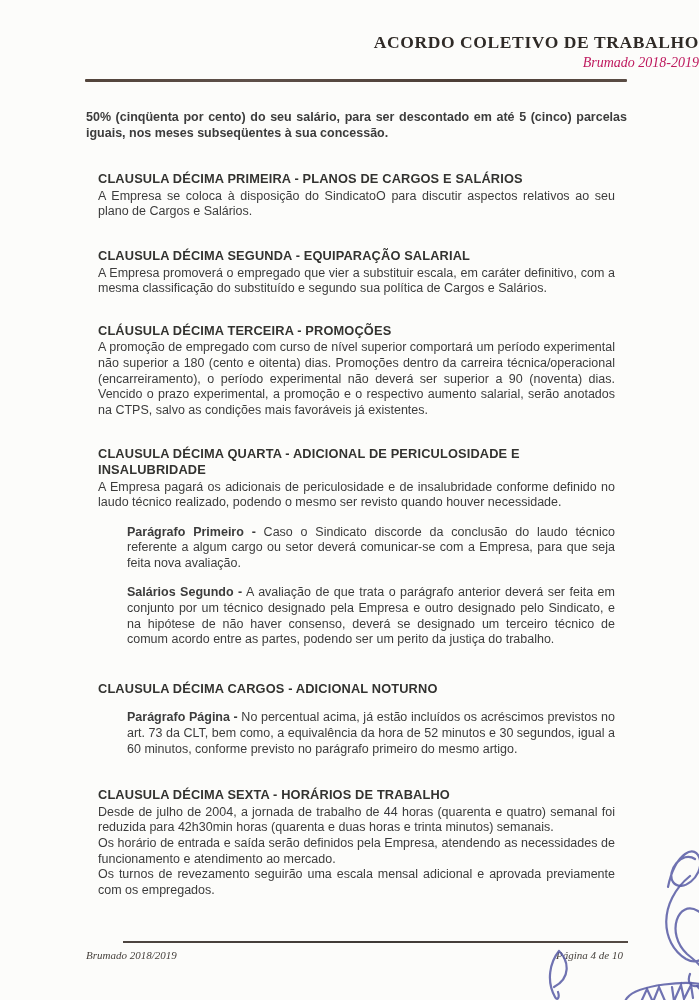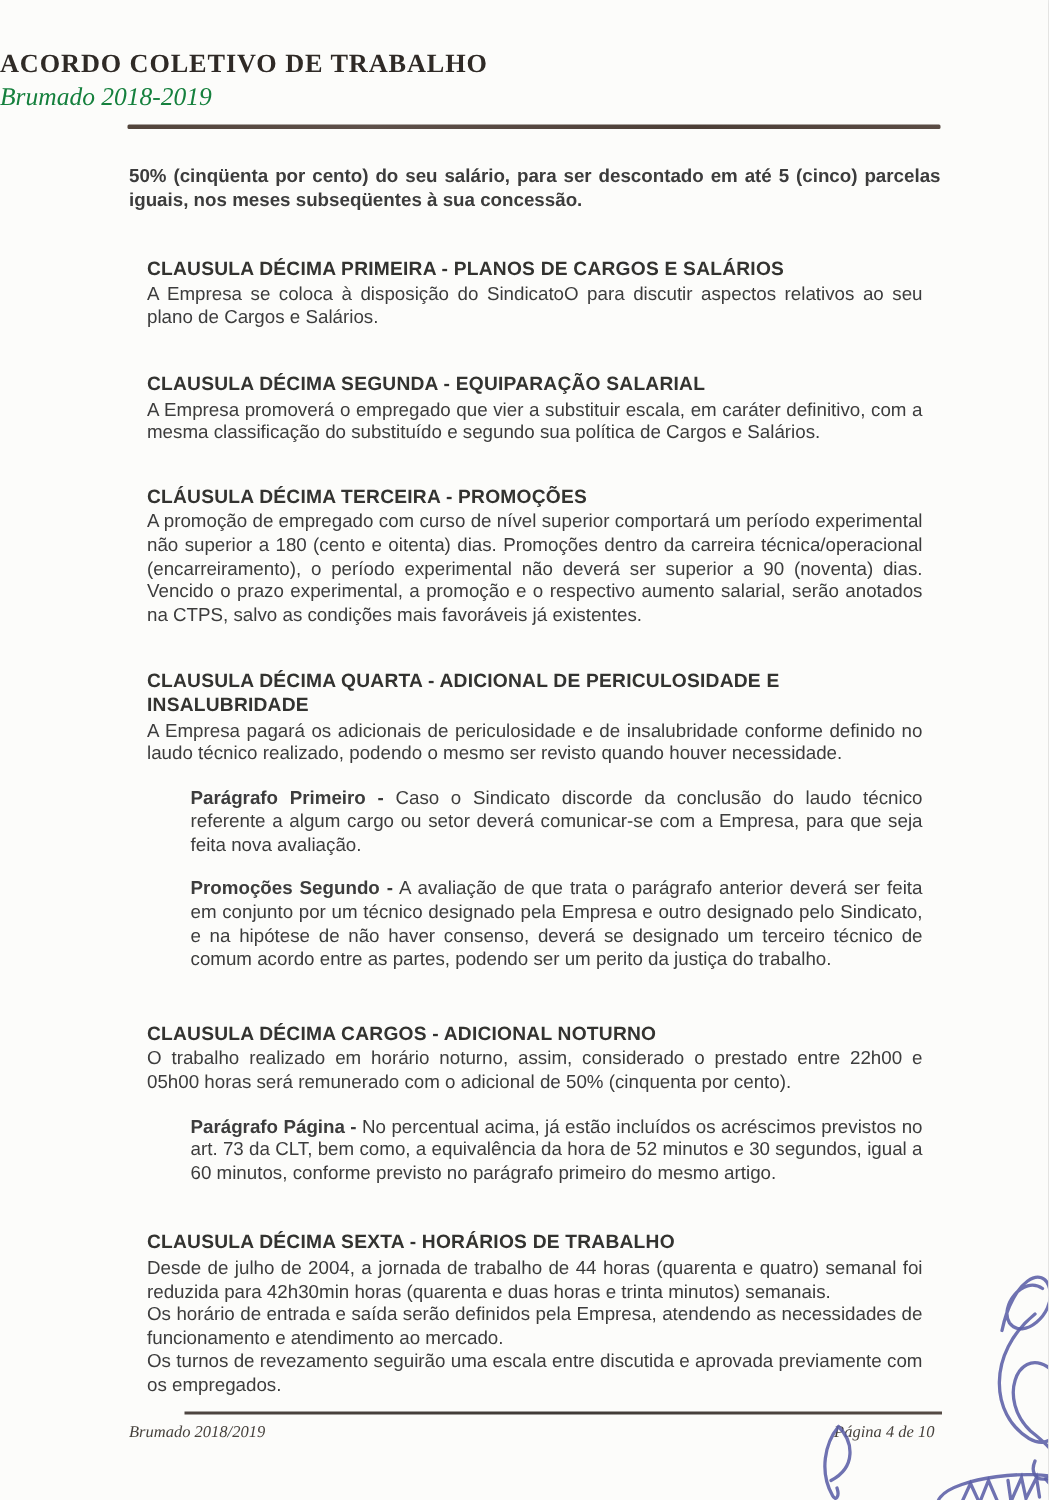--- a/index.html
+++ b/index.html
@@ -6,34 +6,34 @@
   .page{
     position:relative;
     width:699px;height:1000px;
     margin:0 auto;
     background:#fcfcfa;
     overflow:hidden;
     font-family:"Liberation Sans", sans-serif;
     color:#3c3c3c;
     box-shadow:0 0 4px rgba(0,0,0,.25);
   }
-  .doc-header{ text-align:left; padding-top:32px; }
+  .doc-header{ text-align:right; padding-top:32px; }
   .doc-title{
     font-family:"Liberation Serif", serif;
     font-weight:bold;
     font-size:17.5px;
     letter-spacing:.6px;
     color:#2f2a26;
     margin:0;
   }
   .doc-subtitle{
     font-family:"Liberation Serif", serif;
     font-style:italic;
-    font-size:17px;
-    color:#15803d;
+    font-size:14px;
+    color:#be185d;
     margin:2px 0 0 0;
   }
   .header-rule{
     height:3px;
     margin:8px 72px 0 85px;
     background:linear-gradient(90deg,#52443b,#5e5049 30%,#4c3e36 70%,#5a4c44);
     border-radius:1px;
   }
   .content{
     position:absolute;
@@ -116,39 +116,38 @@
     </section>
 
     <section class="clause c14">
       <h2 class="clause-heading">CLAUSULA DÉCIMA QUARTA - ADICIONAL DE PERICULOSIDADE E INSALUBRIDADE</h2>
       <p>A Empresa pagará os adicionais de periculosidade e de insalubridade conforme definido no laudo técnico realizado, podendo o mesmo ser revisto quando houver necessidade.</p>
       <div class="subpara">
         <span class="lead">Parágrafo Primeiro -</span>
         <span>Caso o Sindicato discorde da conclusão do laudo técnico referente a algum cargo ou setor deverá comunicar-se com a Empresa, para que seja feita nova avaliação.</span>
       </div>
       <div class="subpara">
-        <span class="lead">Promoções Segundo -</span>
+        <span class="lead">Salários Segundo -</span>
         <span>A avaliação de que trata o parágrafo anterior deverá ser feita em conjunto por um técnico designado pela Empresa e outro designado pelo Sindicato, e na hipótese de não haver consenso, deverá se designado um terceiro técnico de comum acordo entre as partes, podendo ser um perito da justiça do trabalho.</span>
       </div>
     </section>
 
     <section class="clause c15">
       <h2 class="clause-heading">CLAUSULA DÉCIMA CARGOS - ADICIONAL NOTURNO</h2>
-      <p>O trabalho realizado em horário noturno, assim, considerado o prestado entre 22h00 e 05h00 horas será remunerado com o adicional de 50% (cinquenta por cento).</p>
       <div class="subpara">
         <span class="lead">Parágrafo Página -</span>
         <span>No percentual acima, já estão incluídos os acréscimos previstos no art. 73 da CLT, bem como, a equivalência da hora de 52 minutos e 30 segundos, igual a 60 minutos, conforme previsto no parágrafo primeiro do mesmo artigo.</span>
       </div>
     </section>
 
     <section class="clause c16">
       <h2 class="clause-heading">CLAUSULA DÉCIMA SEXTA - HORÁRIOS DE TRABALHO</h2>
       <p>Desde de julho de 2004, a jornada de trabalho de 44 horas (quarenta e quatro) semanal foi reduzida para 42h30min horas (quarenta e duas horas e trinta minutos) semanais.</p>
       <p>Os horário de entrada e saída serão definidos pela Empresa, atendendo as necessidades de funcionamento e atendimento ao mercado.</p>
-      <p>Os turnos de revezamento seguirão uma escala entre discutida e aprovada previamente com os empregados.</p>
+      <p>Os turnos de revezamento seguirão uma escala mensal adicional e aprovada previamente com os empregados.</p>
     </section>
 
   </div>
 
   <div class="doc-footer">
     <div class="footer-rule"></div>
     <span class="footer-left">Brumado 2018/2019</span>
     <span class="footer-right">Página 4 de 10</span>
   </div>
 

